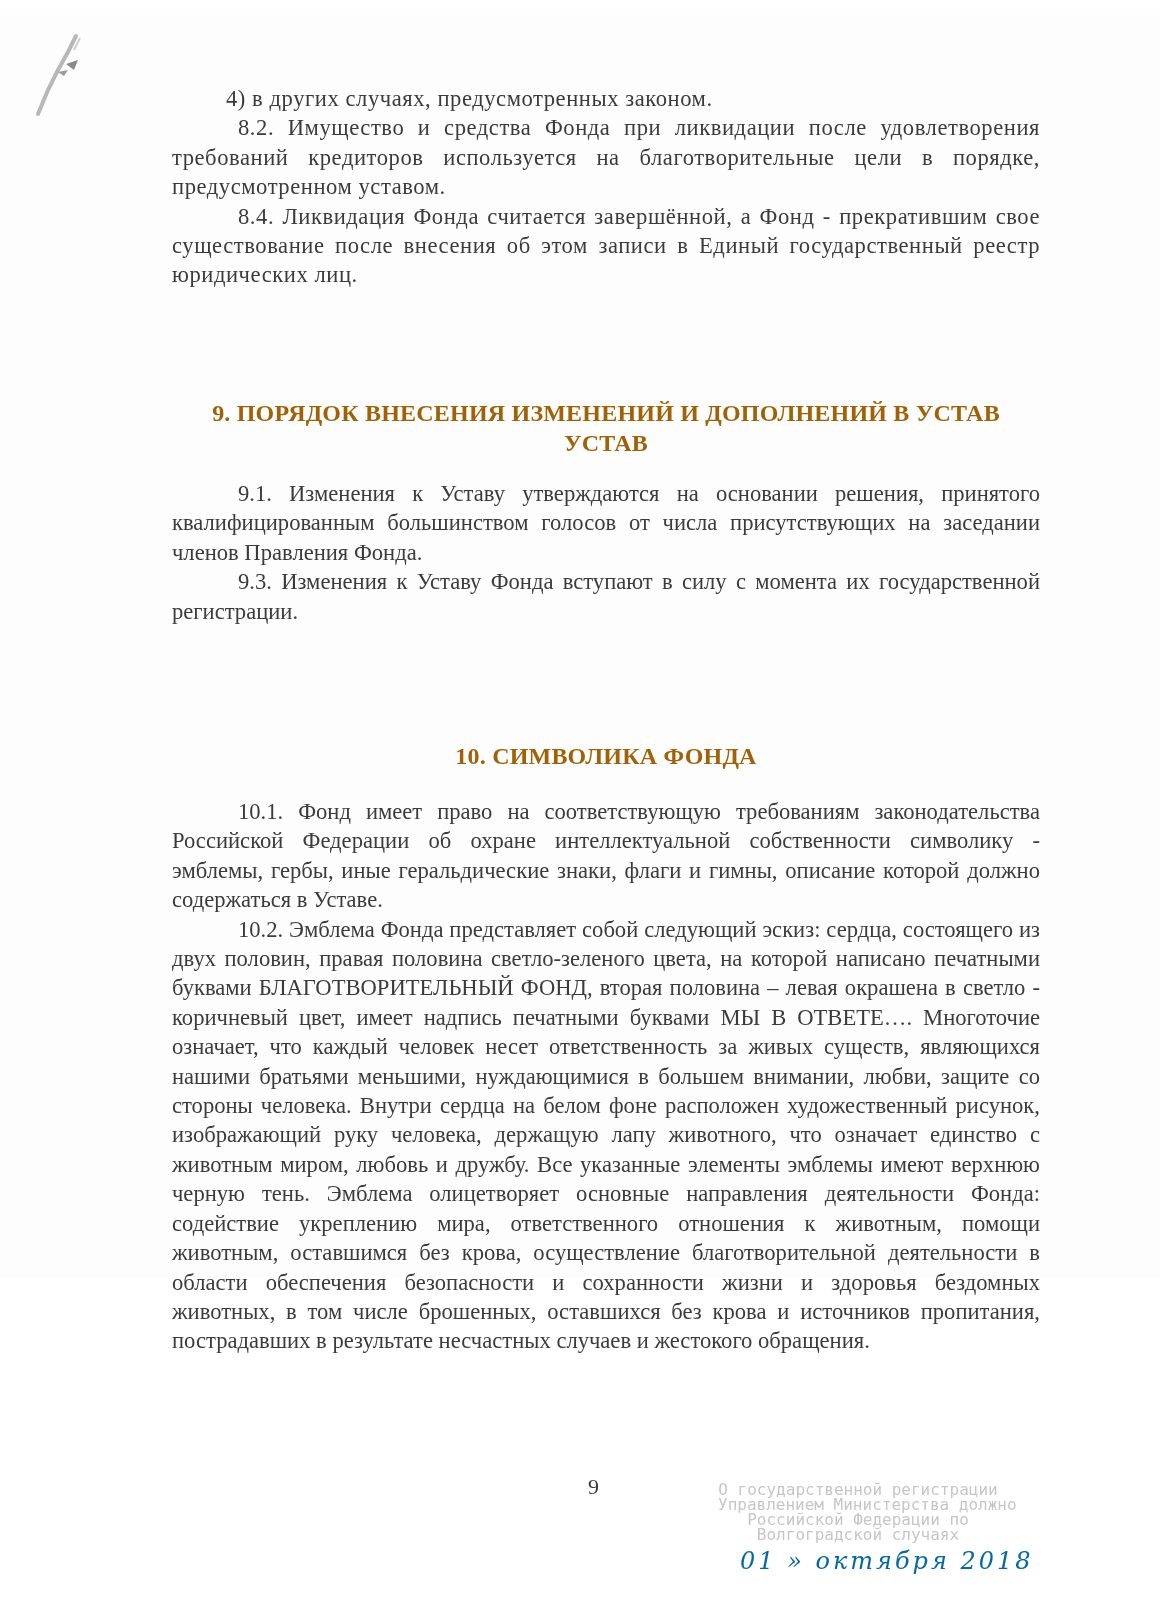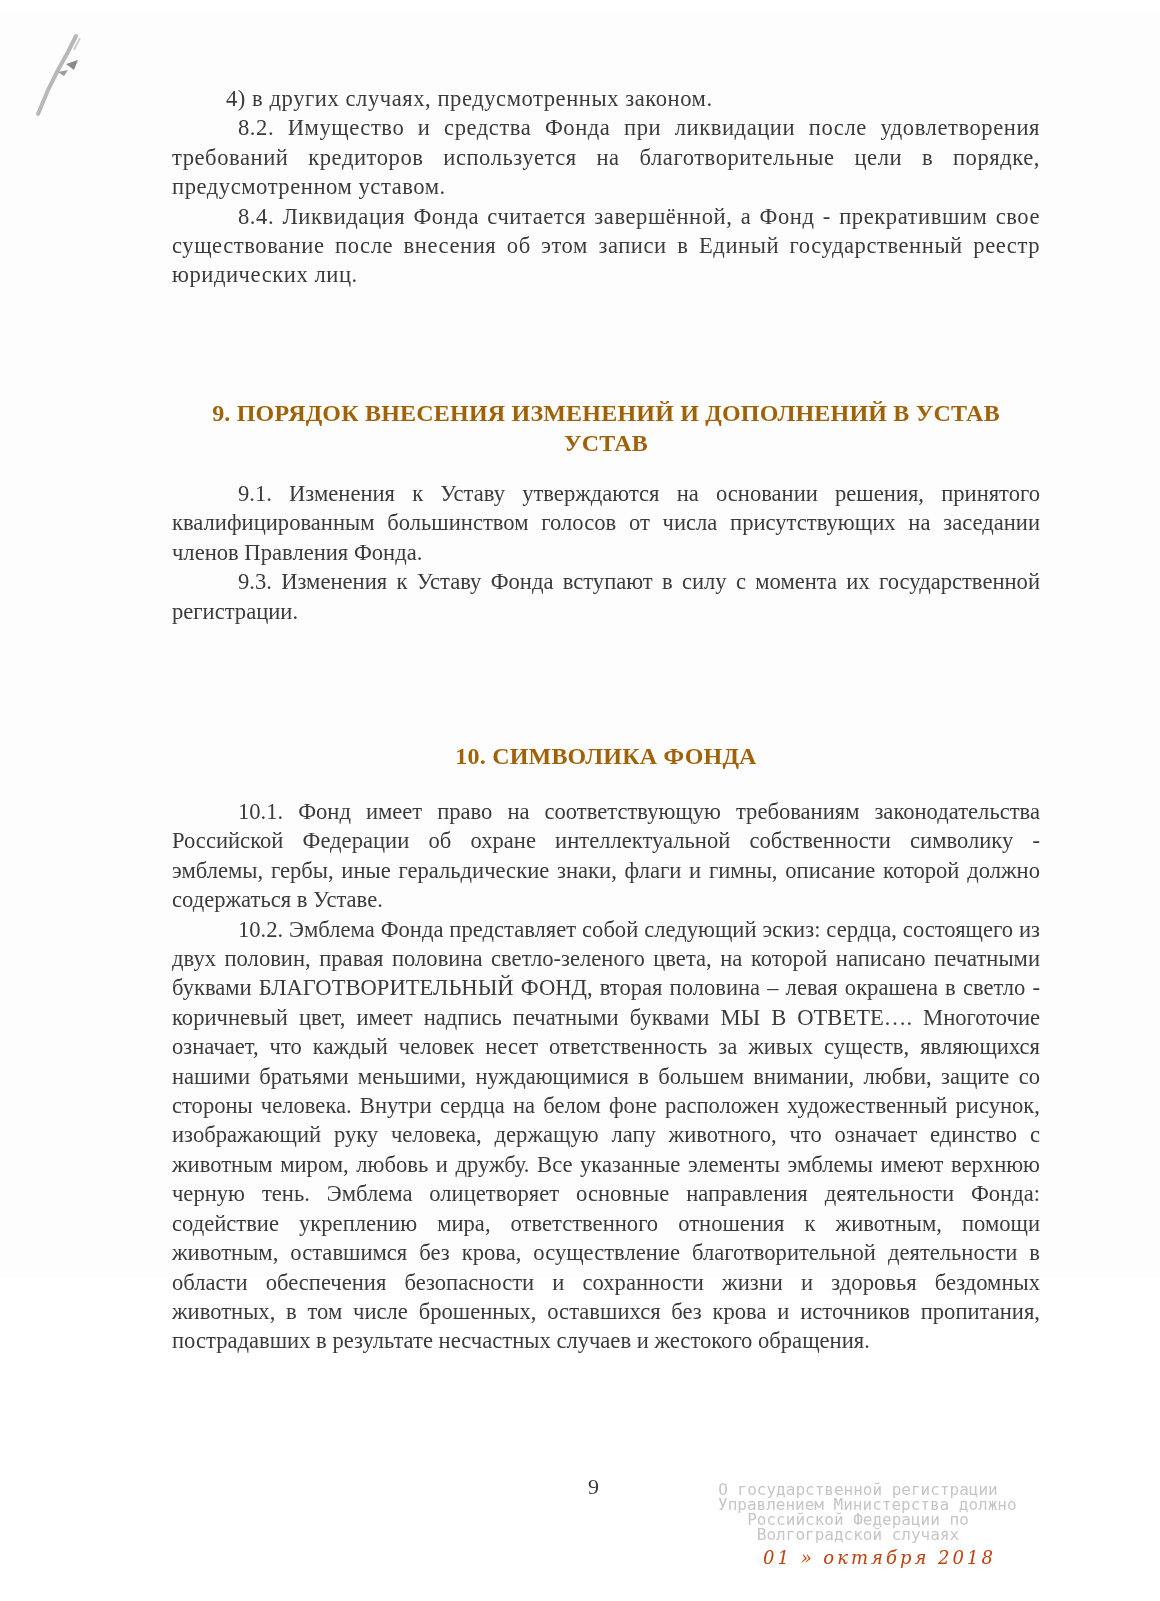--- a/index.html
+++ b/index.html
@@ -37,21 +37,21 @@
     }
     .stamp {
       position: absolute; left: 718px; top: 1470px; width: 280px;
       font-family: "DejaVu Sans Mono", "Liberation Mono", monospace;
       font-size: 16px; line-height: 15px; color: #c6c6c6; text-align: center;
     }
     .stamp-line { display: block; white-space: nowrap; }
     .signature-date {
       position: absolute; left: 740px; top: 1535px;
       font-family: "DejaVu Serif", "Liberation Serif", serif; font-style: italic;
-      font-size: 18px; color: #c2410c; letter-spacing: 3px; white-space: nowrap; margin-left: 23px;
+      font-size: 24px; color: #0369a1; letter-spacing: 3px; white-space: nowrap;
     }
   </style>
 </head>
 <body>
 
 <div class="page">
 
   <svg class="corner-mark" viewBox="0 0 70 90">
     <path d="M48 6 L40 22 L30 40 L20 60 L10 84" stroke="#b8b8b8" stroke-width="4" fill="none" stroke-linecap="round"></path>
     <path d="M52 8 L46 20" stroke="#cfcfcf" stroke-width="2" fill="none"></path>

